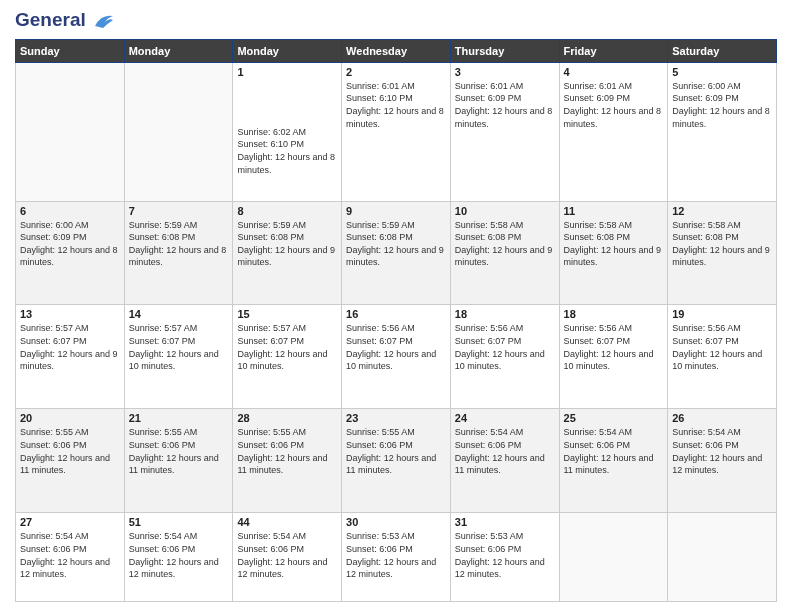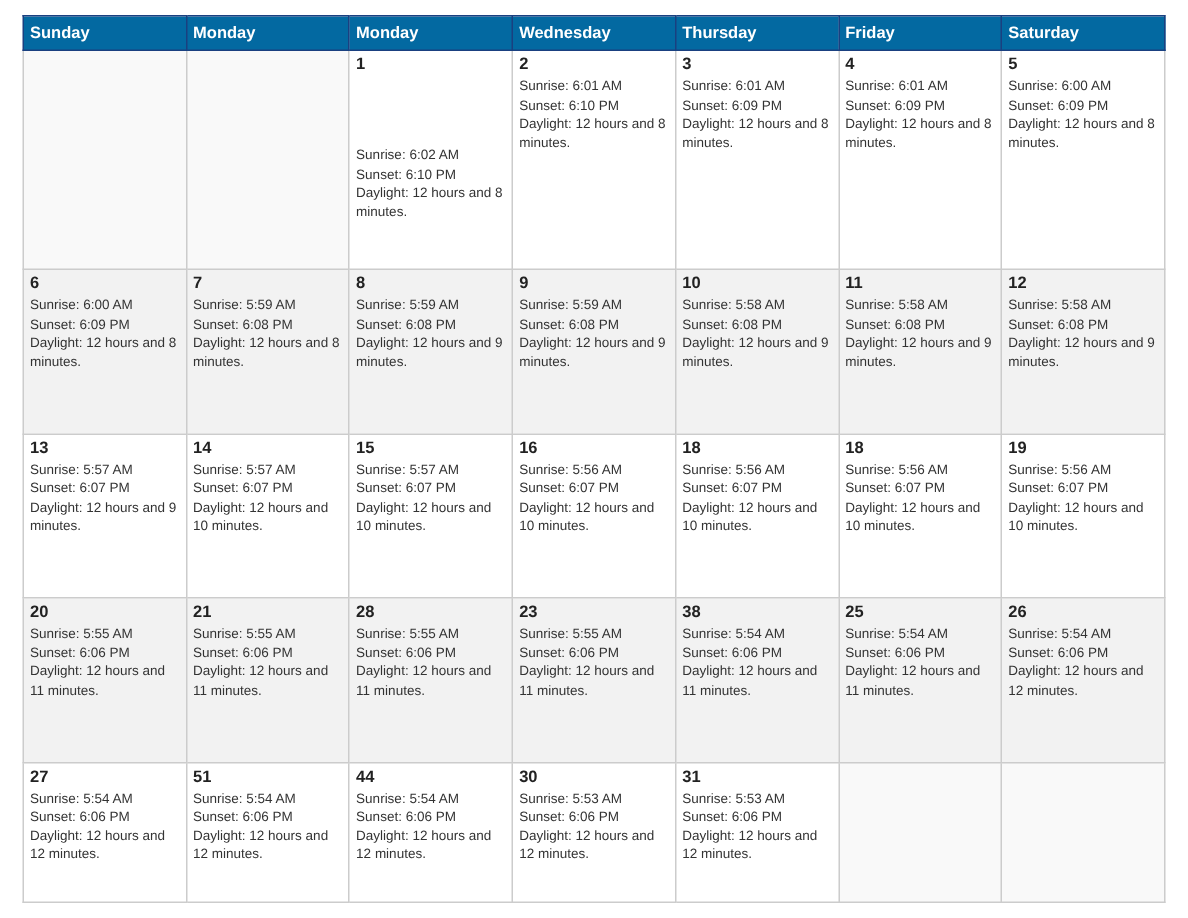--- a/index.html
+++ b/index.html
@@ -31,21 +31,21 @@
       text-align: right;
     }
     .calendar {
       flex: 1;
       border: 1px solid #ccc;
       border-collapse: collapse;
       width: 100%;
       table-layout: fixed;
     }
     .calendar th {
-      background-color: #0369a1;
+      background-color: #404040;
       color: white;
       font-size: 11px;
       font-weight: bold;
       padding: 5px 4px;
       text-align: left;
       border: 1px solid #1a4080;
     }
     .calendar td {
       border: 1px solid #ccc;
       vertical-align: top;
@@ -73,20 +73,40 @@
       background: #f9f9f9;
     }
     .row-shaded td {
       background: #f2f2f2;
     }
   </style>
 </head>
 <body>
 
 <div class="page">
+  <div class="header">
+    <div class="logo">
+      <div>
+        <div style="display:flex;align-items:center;">
+          <div style="font-size:19px;font-weight:bold;color:#2c3e7a;line-height:1.1;">
+            General
+            <svg style="display:inline;vertical-align:middle;margin-left:2px;" width="22" height="18" viewBox="0 0 22 18">
+              <path d="M2 14 Q8 2 20 4 Q14 6 12 10 Q16 6 20 8 Q14 12 10 16 Z" fill="#4a90d9"></path>
+            </svg>
+          </div>
+          <div></div>
+        </div>
+        <div style="font-size:19px;font-weight:bold;color:#4a90d9;line-height:1.1;"></div>
+      </div>
+    </div>
+    <div class="title-section">
+      <div style="font-size:36px;font-weight:bold;color:#333;line-height:1.1;"></div>
+      <div style="font-size:15px;color:#555;"></div>
+    </div>
+  </div>
 
   <table class="calendar" id="cal-table">
     <thead>
       <tr id="header-row">
           <th>Sunday</th>
           <th>Monday</th>
           <th>Monday</th>
           <th>Wednesday</th>
           <th>Thursday</th>
           <th>Friday</th>
@@ -235,21 +255,21 @@
 Sunset: 6:06 PM
 Daylight: 12 hours and 11 minutes.</div>
           </td>
           <td>
             <span class="day-num">23</span>
             <div class="day-info" style="white-space: pre-line;">Sunrise: 5:55 AM
 Sunset: 6:06 PM
 Daylight: 12 hours and 11 minutes.</div>
           </td>
           <td>
-            <span class="day-num">38</span>
+            <span class="day-num">24</span>
             <div class="day-info" style="white-space: pre-line;">Sunrise: 5:54 AM
 Sunset: 6:06 PM
 Daylight: 12 hours and 11 minutes.</div>
           </td>
           <td>
             <span class="day-num">25</span>
             <div class="day-info" style="white-space: pre-line;">Sunrise: 5:54 AM
 Sunset: 6:06 PM
 Daylight: 12 hours and 11 minutes.</div>
           </td>

